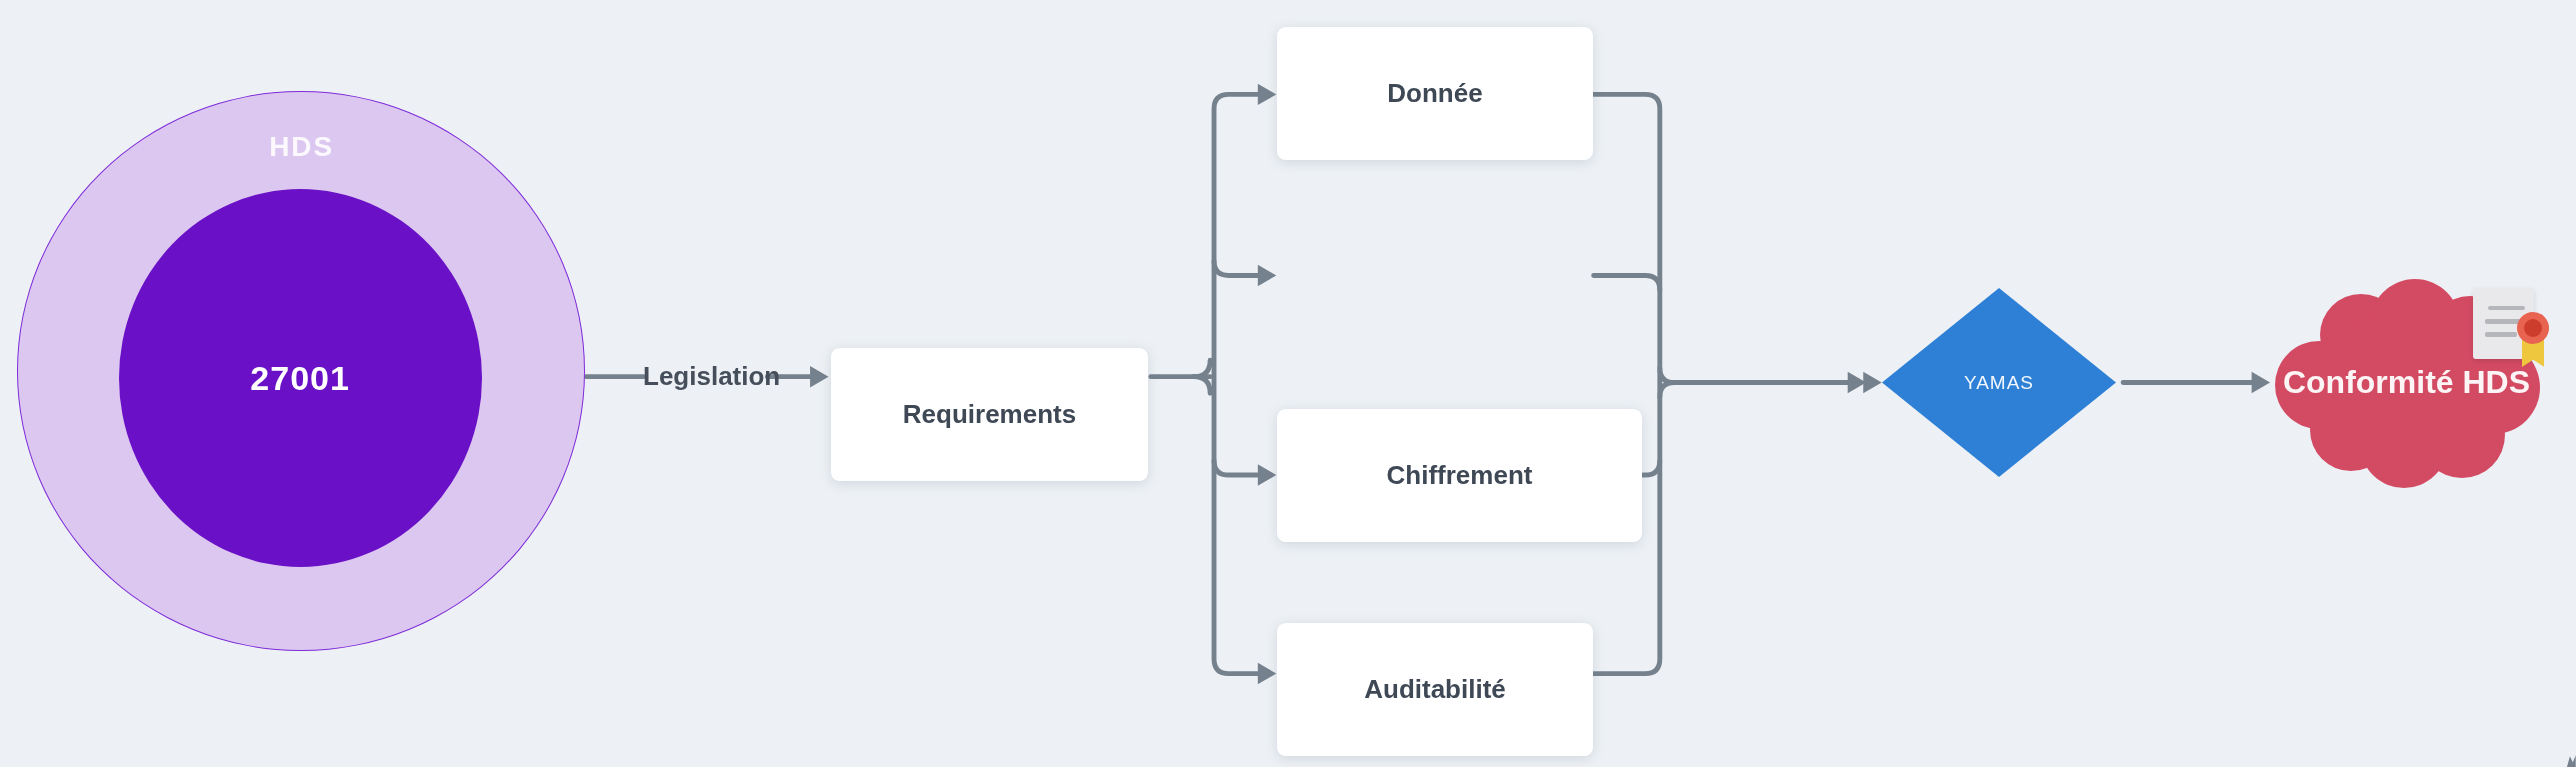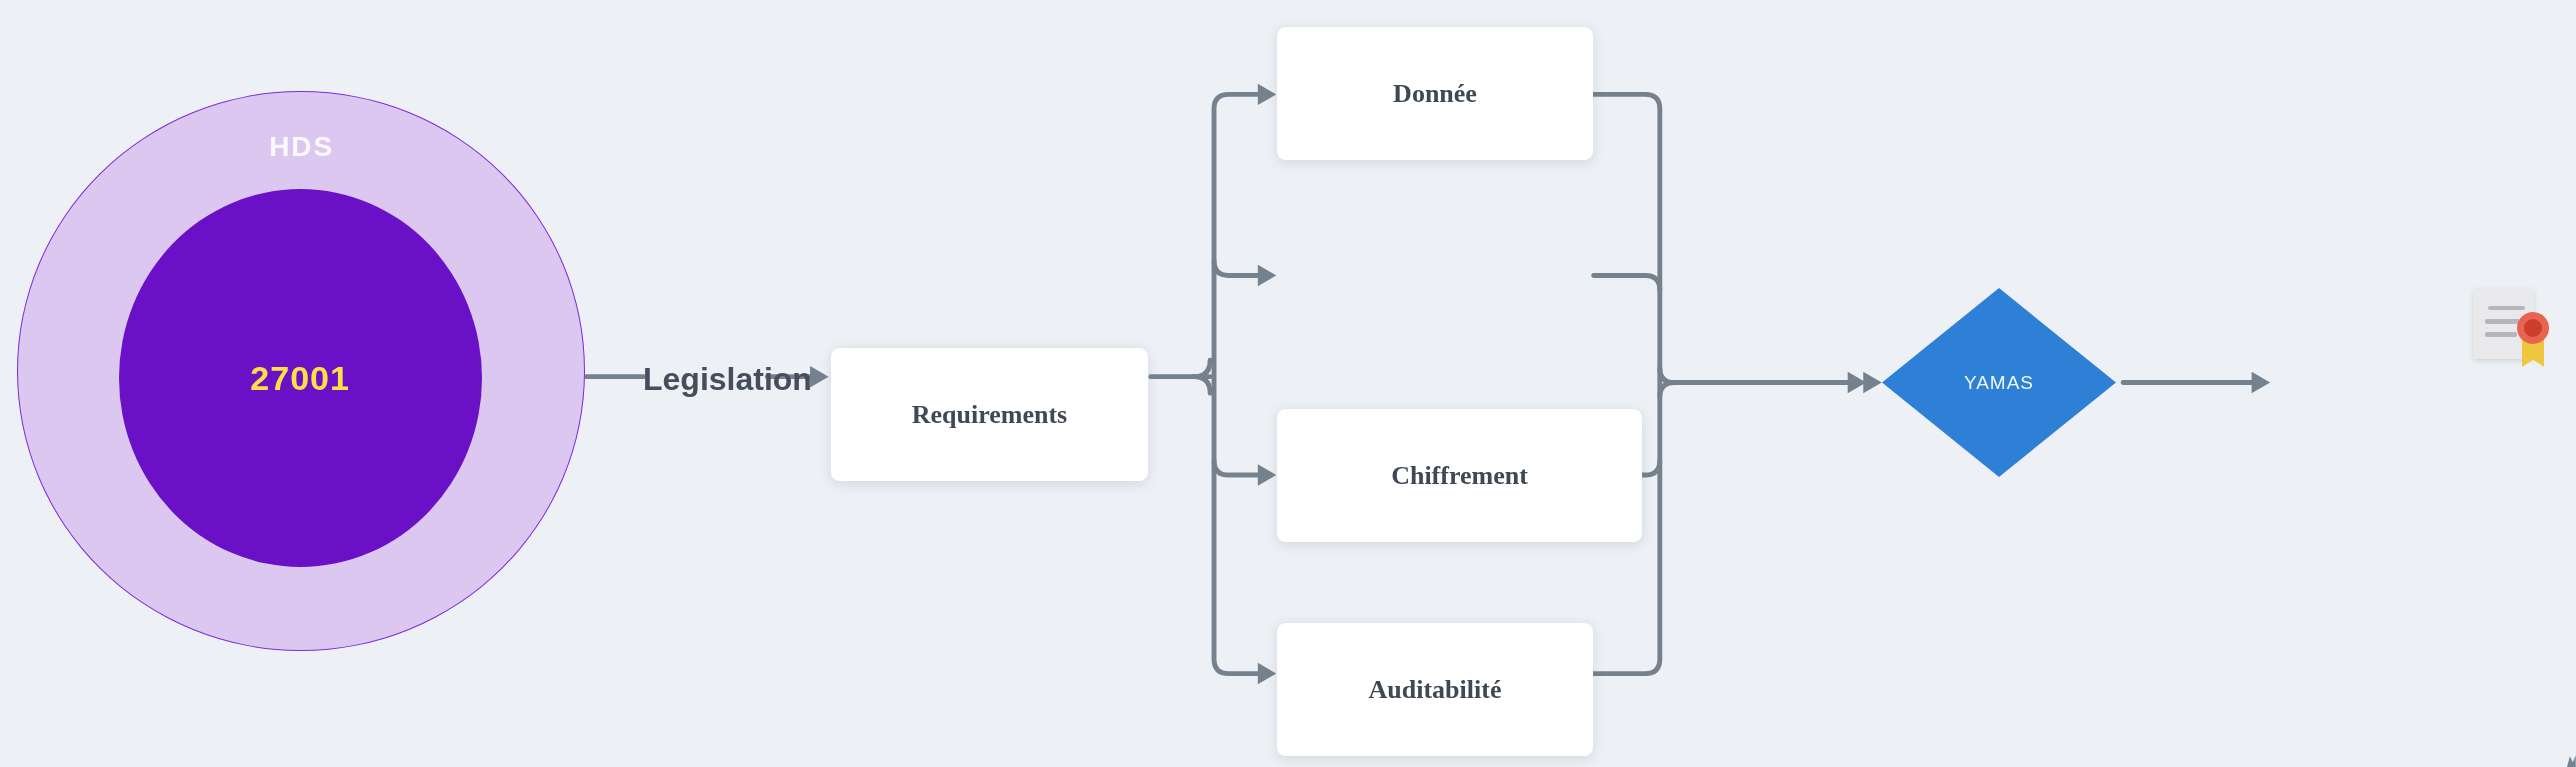--- a/index.html
+++ b/index.html
@@ -45,37 +45,37 @@
     color:rgba(255,255,255,0.88);
   }
   .venn-inner{
     position:absolute;left:101px;top:97px;width:363px;height:378px;
     background:var(--venn-inner);
     border-radius:50%;
     display:flex;align-items:center;justify-content:center;
   }
   .venn-inner-label{
     font-size:34px;font-weight:700;letter-spacing:1px;
-    color:#fde047;
+    color:#ffffff;
   }
 
   
   .edge-label{
     position:absolute;left:643px;top:361px;width:125px;
     text-align:center;
-    font-size:32px;font-weight:700;color:#454e5a;
+    font-size:26px;font-weight:700;color:#454e5a;
   }
 
   
   .node-box{
     position:absolute;
     background:var(--boxbg);
     border-radius:8.8px;
     box-shadow:0 2.9px 11.7px rgba(100,116,139,0.20);
-    display:flex;align-items:center;justify-content:center;font-family:Liberation Serif, serif;
+    display:flex;align-items:center;justify-content:center;
   }
   .node-box .node-label{
     font-size:26px;font-weight:700;color:var(--boxtext);
   }
   .node-requirements{left:831px;top:308px;width:317px;height:133px;margin-top:40px;}
   .node-branch-0{left:1277px;top:27px;width:316px;height:133px;}
   .node-branch-1{left:1277px;top:209px;width:316px;height:133px;}
   .node-branch-2{left:1277px;top:409px;width:365px;height:133px;}
   .node-branch-3{left:1277px;top:607px;width:316px;height:133px;margin-top:16px;}
 
@@ -192,20 +192,32 @@
     <span class="node-label">Chiffrement</span>
   </div>
   <div class="node-box node-branch-3">
     <span class="node-label">Auditabilité</span>
   </div>
 
   <div class="node-decision">
     <span class="node-label">YAMAS</span>
   </div>
 
+  <div class="cloud">
+    <div class="cloud-part cloud-lobe-l"></div>
+    <div class="cloud-part cloud-lobe-tl"></div>
+    <div class="cloud-part cloud-lobe-tm"></div>
+    <div class="cloud-part cloud-lobe-tr"></div>
+    <div class="cloud-part cloud-lobe-r"></div>
+    <div class="cloud-part cloud-lobe-br"></div>
+    <div class="cloud-part cloud-lobe-bm"></div>
+    <div class="cloud-part cloud-lobe-bl"></div>
+    <div class="cloud-part cloud-body"></div>
+    <div class="cloud-label">Conformité HDS</div>
+  </div>
 
   <div class="cert-paper">
     <div class="cert-line cert-line-1"></div>
     <div class="cert-line cert-line-2"></div>
     <div class="cert-line cert-line-3"></div>
   </div>
   <div class="cert-ribbon"></div>
   <div class="cert-seal">
     <div class="cert-seal-inner"></div>
   </div>

